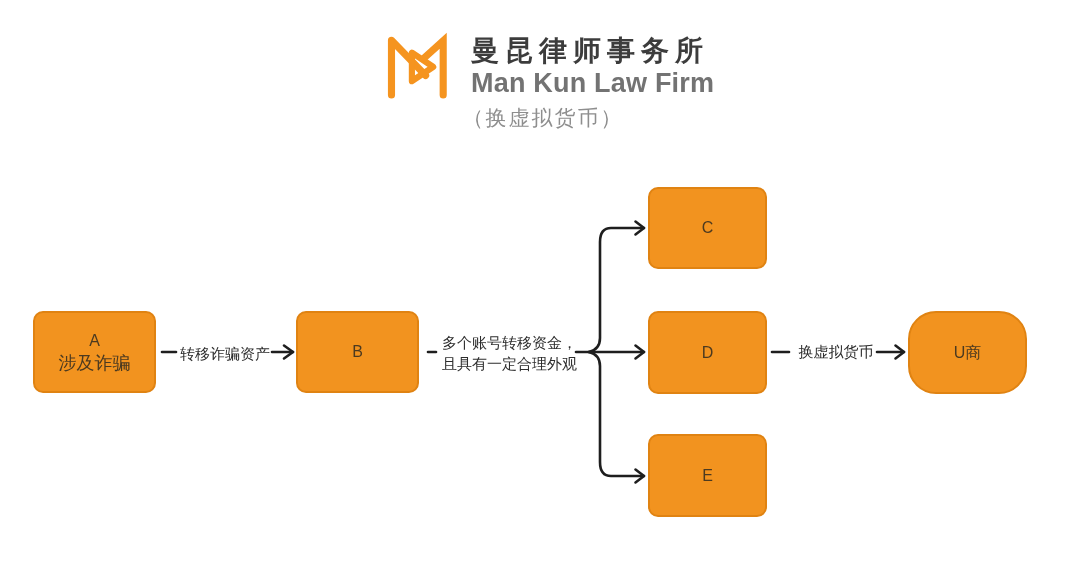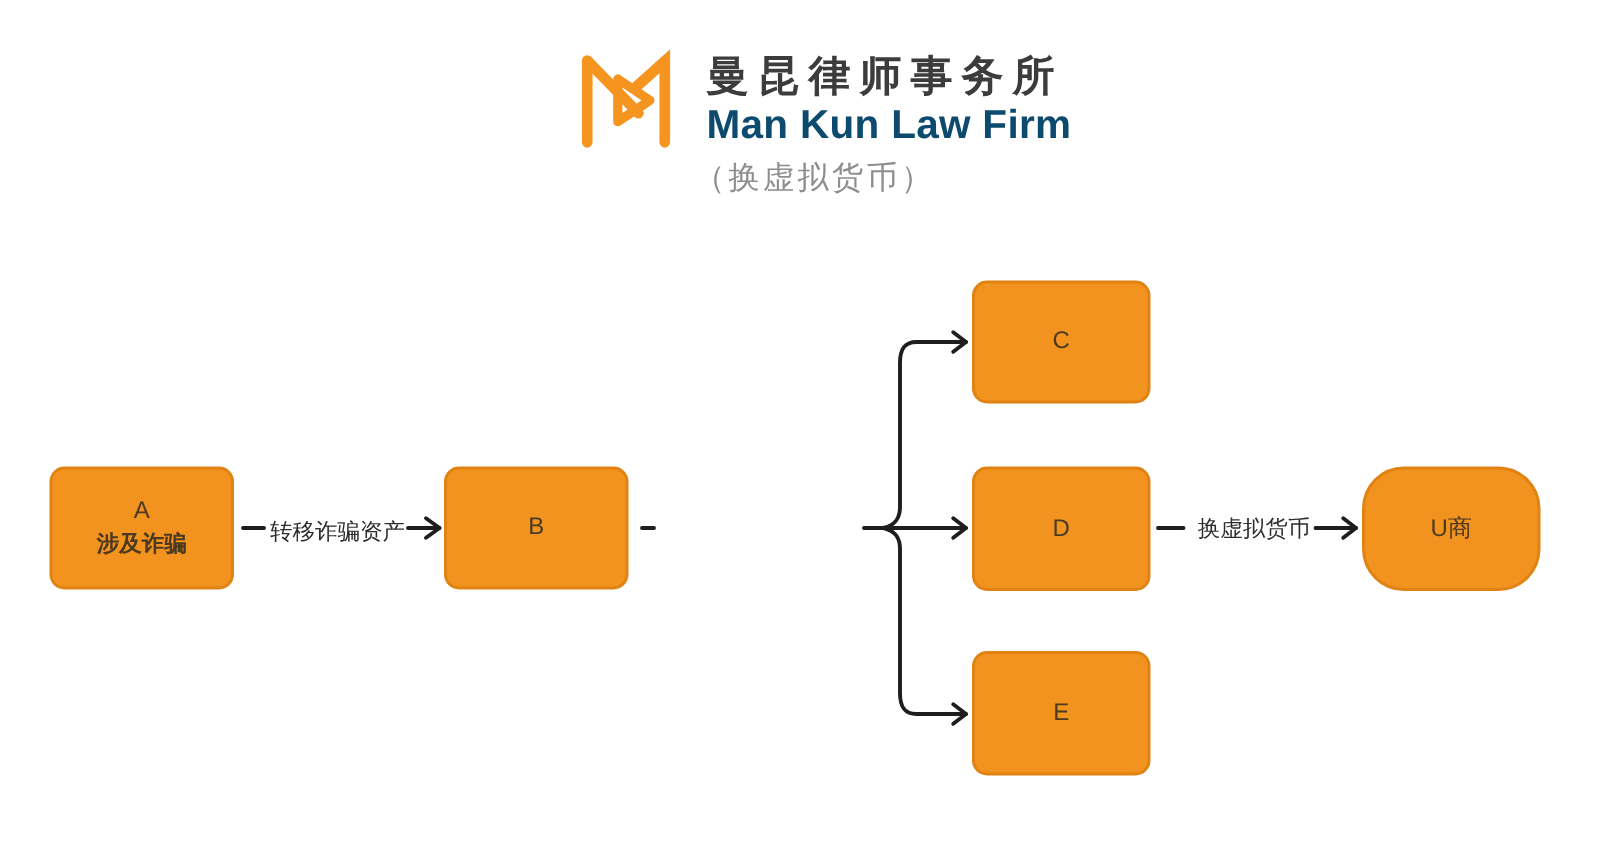--- a/index.html
+++ b/index.html
@@ -7,32 +7,32 @@
     width:1080px;height:572px;background:#ffffff;position:relative;overflow:hidden;
     font-family:"Liberation Sans","DejaVu Sans",sans-serif;
   }
   .stage{position:absolute;inset:0;padding-left:44px;}
 
   
   .brand-row{position:absolute;left:378px;top:28px;display:flex;align-items:flex-start;}
   .logo-svg{width:82px;height:74px;flex:0 0 auto;}
   .titles{margin-left:11px;padding-top:6px;}
   .title-zh{font-size:28px;font-weight:700;color:#3c3c3c;letter-spacing:6px;line-height:34px;white-space:nowrap;}
-  .title-en{font-size:27px;font-weight:700;color:#0c4a6e;letter-spacing:0.2px;line-height:30px;white-space:nowrap;}
+  .title-en{font-size:27px;font-weight:700;color:#737373;letter-spacing:0.2px;line-height:30px;white-space:nowrap;}
   .caption{position:absolute;left:378px;top:104px;width:330px;text-align:center;
     font-size:21px;color:#8e8e8e;letter-spacing:2px;white-space:nowrap;}
 
   
   .edges{position:absolute;left:0;top:0;pointer-events:none;}
   .node{
     position:absolute;background:#F2931F;border:2px solid #E08312;border-radius:10px;
     display:flex;flex-direction:column;align-items:center;justify-content:center;
     color:#4C3A20;font-size:16px;line-height:22px;box-sizing:border-box;
   }
-  .node .sub{font-size:15px;font-weight:bold;}
+  .node .sub{font-size:18px;}
   #node-a{left:33px;top:311px;width:123px;height:82px;}
   #node-b{left:296px;top:311px;width:123px;height:82px;}
   #node-c{left:648px;top:187px;width:119px;height:82px;}
   #node-d{left:648px;top:311px;width:119px;height:83px;}
   #node-e{left:648px;top:434px;width:119px;height:83px;}
   #node-u{left:908px;top:311px;width:119px;height:83px;border-radius:28px;}
 
   .edge-label{position:absolute;color:#2d2d2d;font-size:15px;font-weight:500;white-space:nowrap;}
   #label-a-b{left:178px;top:345px;width:92px;text-align:right;}
   #label-b-branch{left:442px;top:332px;line-height:21px;text-align:left;}
@@ -96,15 +96,19 @@
     <div>D</div>
   </div>
   <div class="node" id="node-e">
     <div>E</div>
   </div>
   <div class="node" id="node-u">
     <div>U商</div>
   </div>
 
   <div class="edge-label" id="label-a-b">转移诈骗资产</div>
+  <div class="edge-label" id="label-b-branch">
+    <div>多个账号转移资金，</div>
+    <div>且具有一定合理外观</div>
+  </div>
   <div class="edge-label" id="label-d-u">换虚拟货币</div>
 
 </div>
 
 </body></html>

